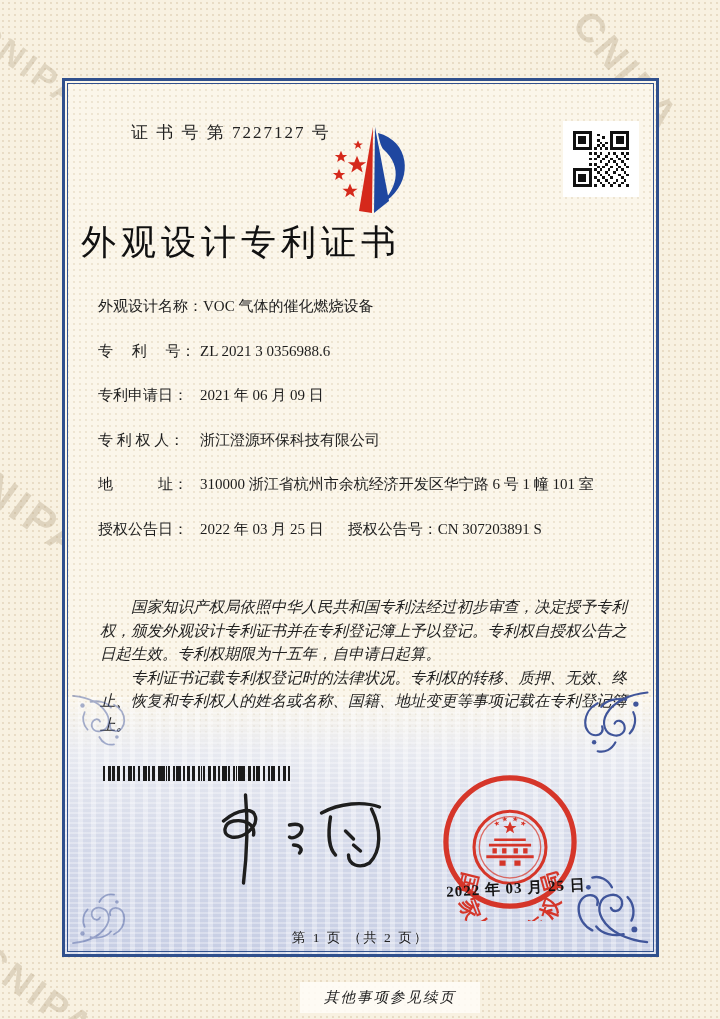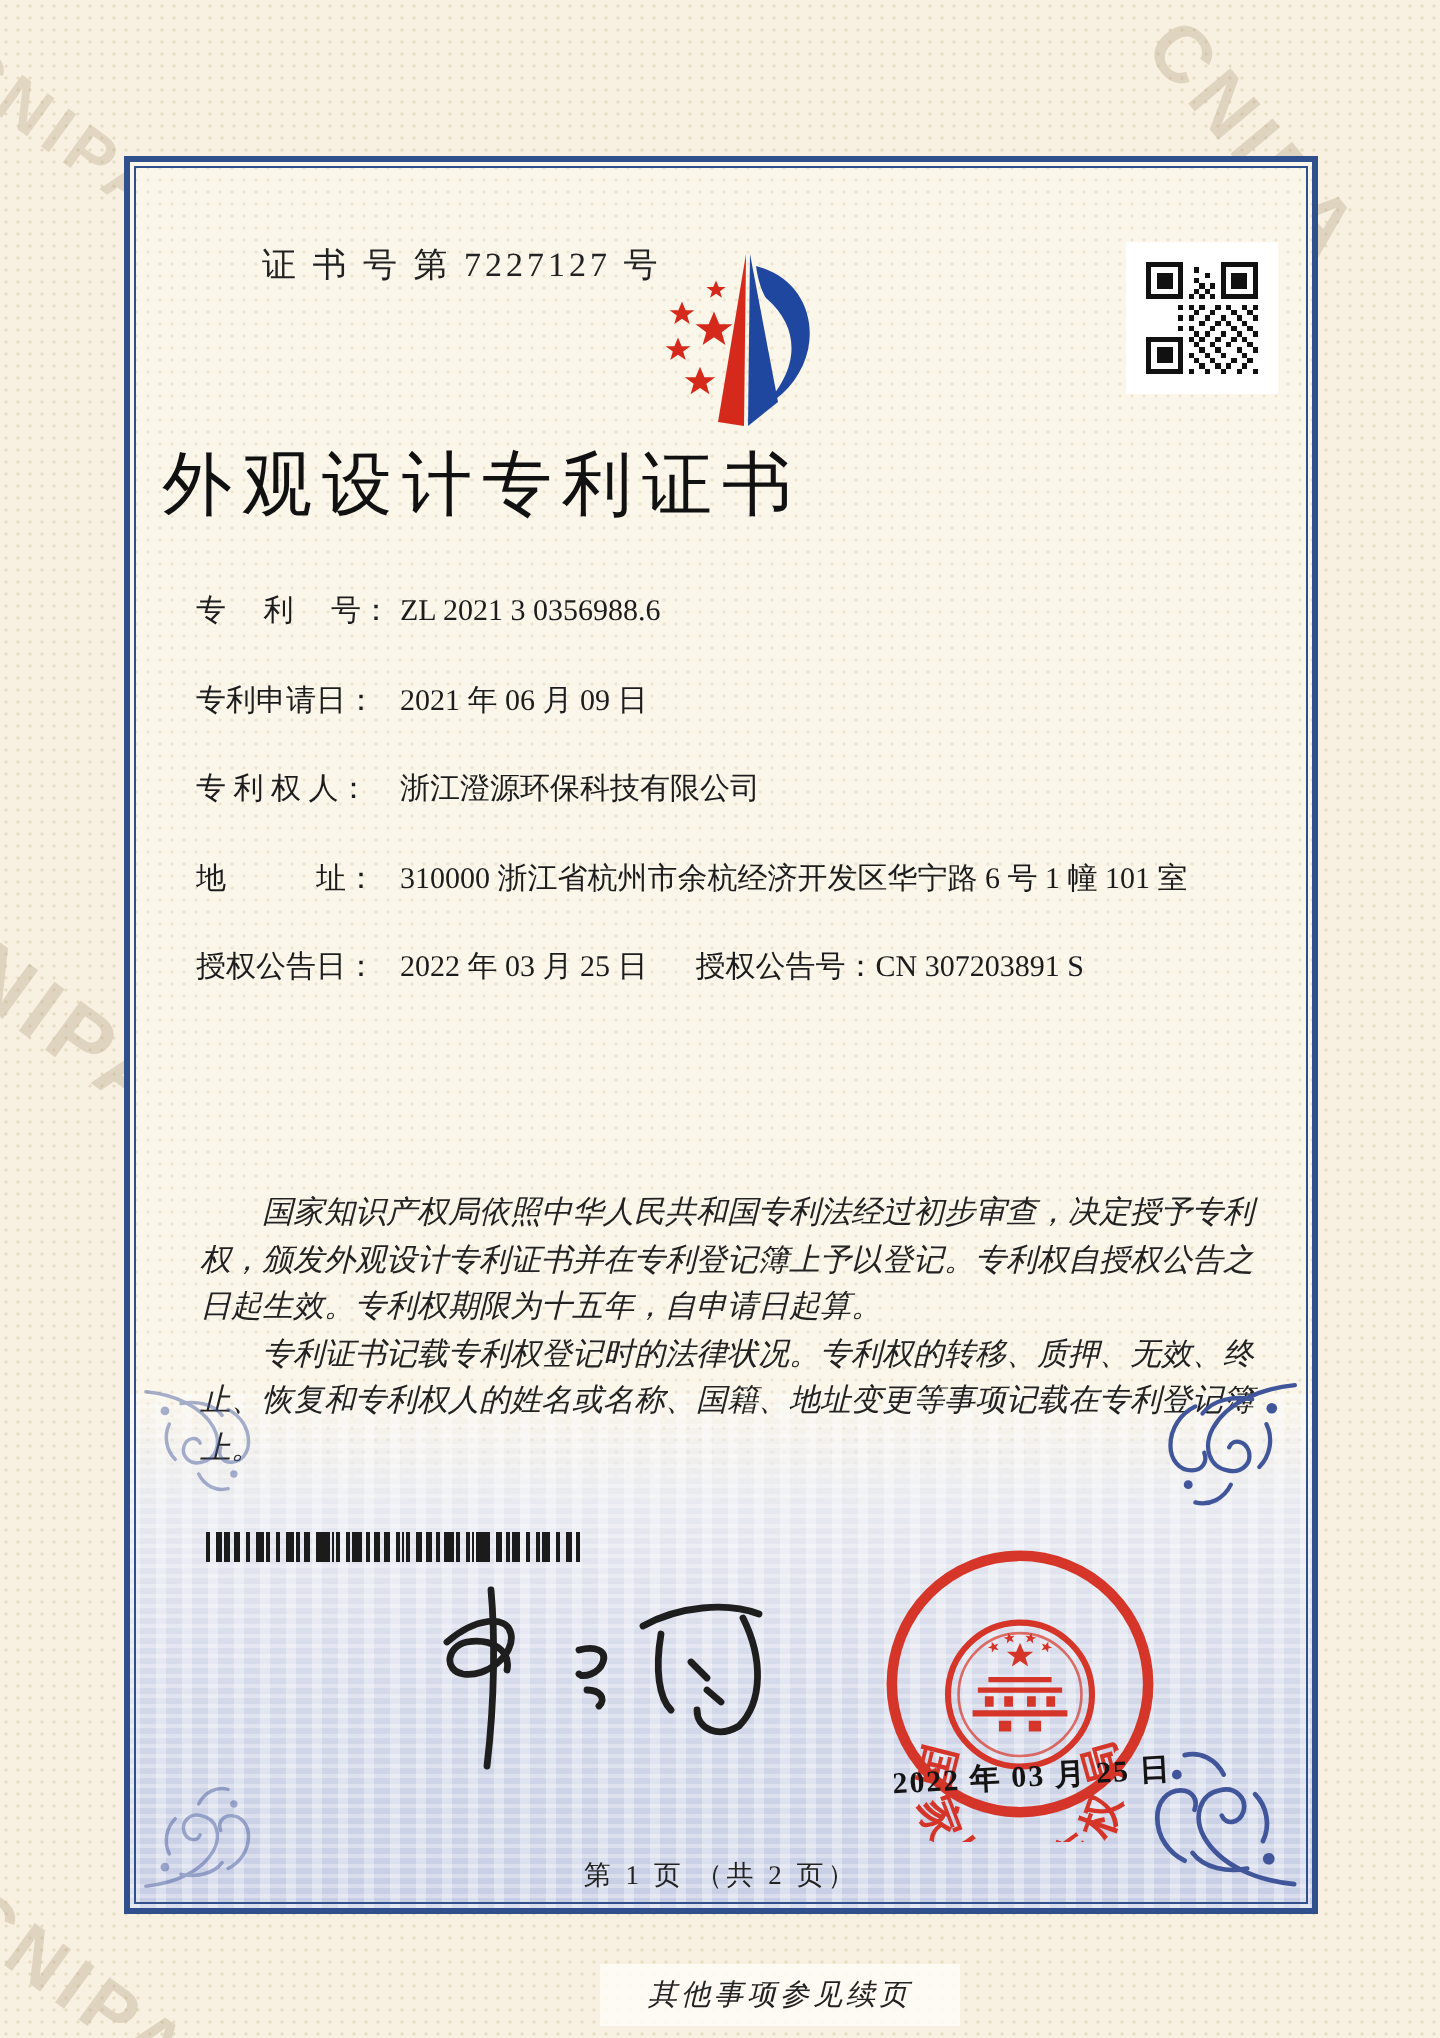--- a/index.html
+++ b/index.html
@@ -179,20 +179,24 @@
           M9,18h1v1H9z M12,18h1v1h-1z M16,18h1v1h-1z M19,18h1v1h-1z
           M10,19h1v1h-1z M13,19h1v1h-1z M15,19h1v1h-1z M18,19h1v1h-1z
           M8,20h1v1H8z M11,20h1v1h-1z M14,20h1v1h-1z M17,20h1v1h-1z M20,20h1v1h-1z"></path>
       </svg>
     </div>
 
     <div class="title">外观设计专利证书</div>
 
     <div class="fields">
       <div class="frow">
+        <span class="flabel">外观设计名称：</span>
+        <span class="fvalue">VOC 气体的催化燃烧设备</span>
+      </div>
+      <div class="frow">
         <span class="flabel">专　 利　 号：</span>
         <span class="fvalue">ZL 2021 3 0356988.6</span>
       </div>
       <div class="frow">
         <span class="flabel">专利申请日：</span>
         <span class="fvalue">2021 年 06 月 09 日</span>
       </div>
       <div class="frow">
         <span class="flabel">专 利 权 人：</span>
         <span class="fvalue">浙江澄源环保科技有限公司</span>

